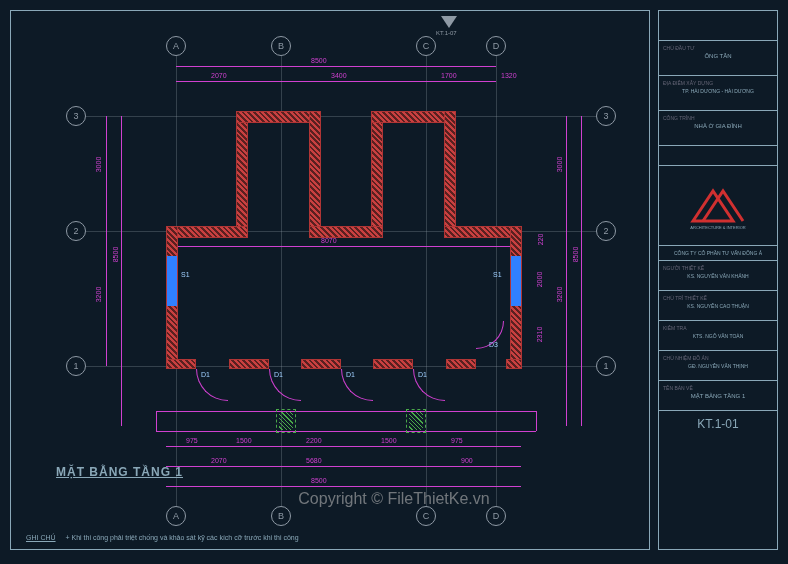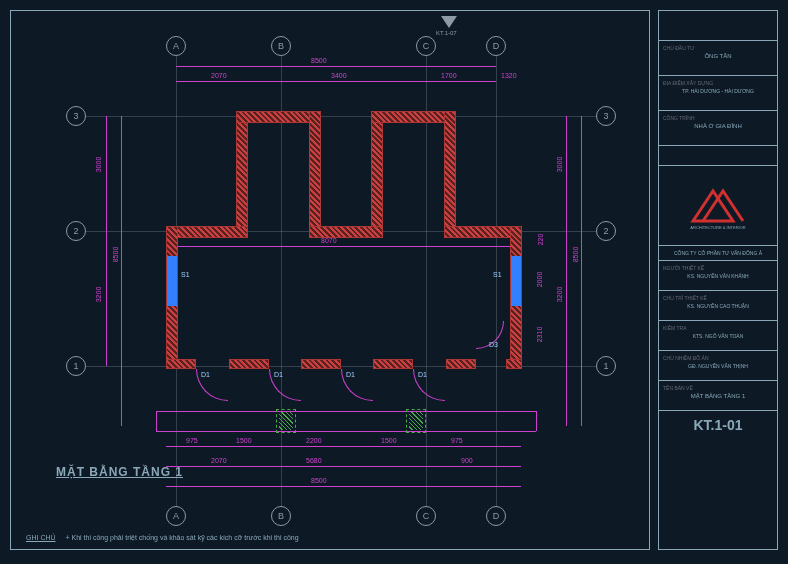--- a/index.html
+++ b/index.html
@@ -175,20 +175,21 @@
   font-size: 7px;
   color: #a0d0ff;
 }
 </style>
 </head>
 <body>
 
 <div class="canvas">
 
 
+  <div class="watermark-center">Copyright © FileThietKe.vn</div>
 
   <div class="drawing-area">
 
     <div class="section-marker" style="left:430px;top:5px">
       <div class="section-arrow"></div>
       <div style="position:absolute;left:-5px;top:14px;font-size:6px;color:#8f9aa5">KT.1-07</div>
     </div>
 
     <div class="grid-bubble" style="left:155px;top:25px">A</div>
     <div class="grid-bubble" style="left:260px;top:25px">B</div>
@@ -351,17 +352,17 @@
     </div>
     <div class="tb-section" style="height:30px">
       <div class="tb-label">CHỦ NHIỆM ĐỒ ÁN</div>
       <div class="tb-value" style="font-size:5px">GĐ. NGUYỄN VĂN THỊNH</div>
     </div>
     <div class="tb-section" style="height:30px">
       <div class="tb-label">TÊN BẢN VẼ</div>
       <div class="tb-value">MẶT BẰNG TẦNG 1</div>
     </div>
     <div class="tb-section" style="height:25px;border-bottom:none">
-      <div class="tb-value" style="font-size:14px;font-weight:bold">KT.1-01</div>
+      <div class="tb-value" style="font-size:12px;font-weight:normal">KT.1-01</div>
     </div>
   </div>
 
 </div>
 
 </body></html>

